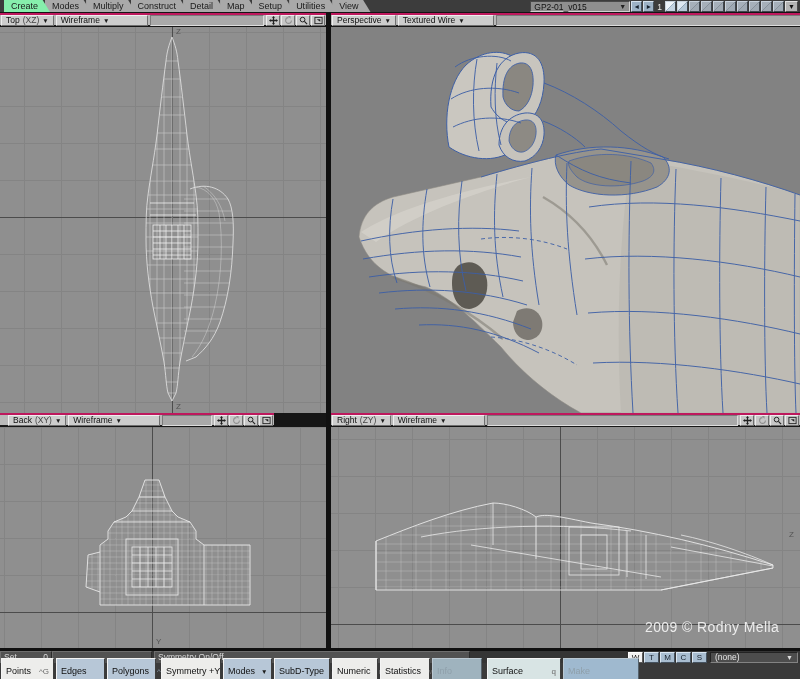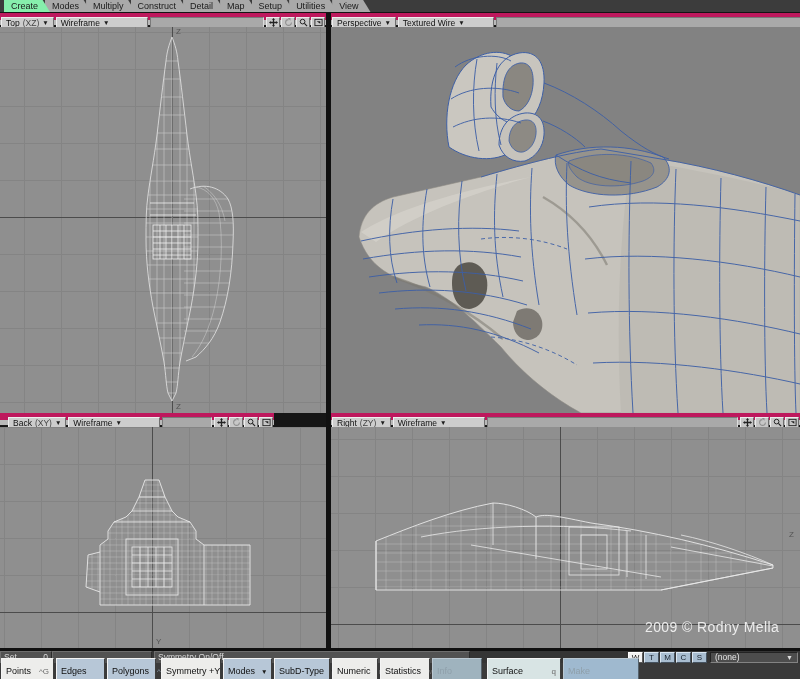--- a/index.html
+++ b/index.html
@@ -48,21 +48,21 @@
   .layer-box.fg2 { background:linear-gradient(to bottom right,#dde8f2 47%,#93a7b9 47% 53%,#b6c8d8 53%); }
   .layer-more {
     width:13px; height:11px; background:#b4b4b4; color:#111; font-size:7px;
     display:flex; align-items:center; justify-content:center;
     border:1px solid; border-color:#e2e2e2 #4a4a4a #4a4a4a #e2e2e2;
   }
 
   
   .vp-header {
     position:absolute; height:13px; background:#b9b9b9;
-    border-top:7px solid #be185d; border-bottom:1px solid #1c1c1c;
+    border-top:2px solid #be185d; border-bottom:1px solid #1c1c1c;
     display:flex; align-items:center; padding:0 1px; gap:2px;
   }
   .vph-btn {
     height:11px; background:#cdcdcd; color:#0f0f0f; font-size:8.5px;
     display:flex; align-items:center; padding:0 4px; gap:3px; white-space:nowrap;
     border:1px solid; border-color:#eeeeee #6f6f6f #6f6f6f #eeeeee;
   }
   .vph-btn .arrow { font-size:6.5px; color:#1c1c1c; }
   .vph-spacer {
     flex:1; height:11px; background:#a9a9a9;
@@ -153,20 +153,40 @@
     <div class="menu-tabs">
       <div class="menu-tab active">Create</div>
       <div class="menu-tab">Modes</div>
       <div class="menu-tab">Multiply</div>
       <div class="menu-tab">Construct</div>
       <div class="menu-tab">Detail</div>
       <div class="menu-tab">Map</div>
       <div class="menu-tab">Setup</div>
       <div class="menu-tab">Utilities</div>
       <div class="menu-tab">View</div>
+    </div>
+    <div class="object-cluster">
+      <div class="obj-dropdown">
+        <span>GP2-01_v015</span>
+        <span class="arrow">▼</span>
+      </div>
+      <div class="nav-btn">◂</div>
+      <div class="nav-btn">▸</div>
+      <div class="bank-num">1</div>
+      <div class="layer-box fg"></div>
+      <div class="layer-box fg2"></div>
+      <div class="layer-box"></div>
+      <div class="layer-box"></div>
+      <div class="layer-box"></div>
+      <div class="layer-box"></div>
+      <div class="layer-box"></div>
+      <div class="layer-box"></div>
+      <div class="layer-box"></div>
+      <div class="layer-box"></div>
+      <div class="layer-more">▼</div>
     </div>
   </div>
 
   <div class="vp-header" style="left:0; top:13px; width:326px;">
     <div class="vph-btn">
       <span>Top</span>
       <span style="color:#444;">(XZ)</span>
       <span class="arrow">▼</span>
     </div>
     <div class="vph-btn" style="width:92px;">

